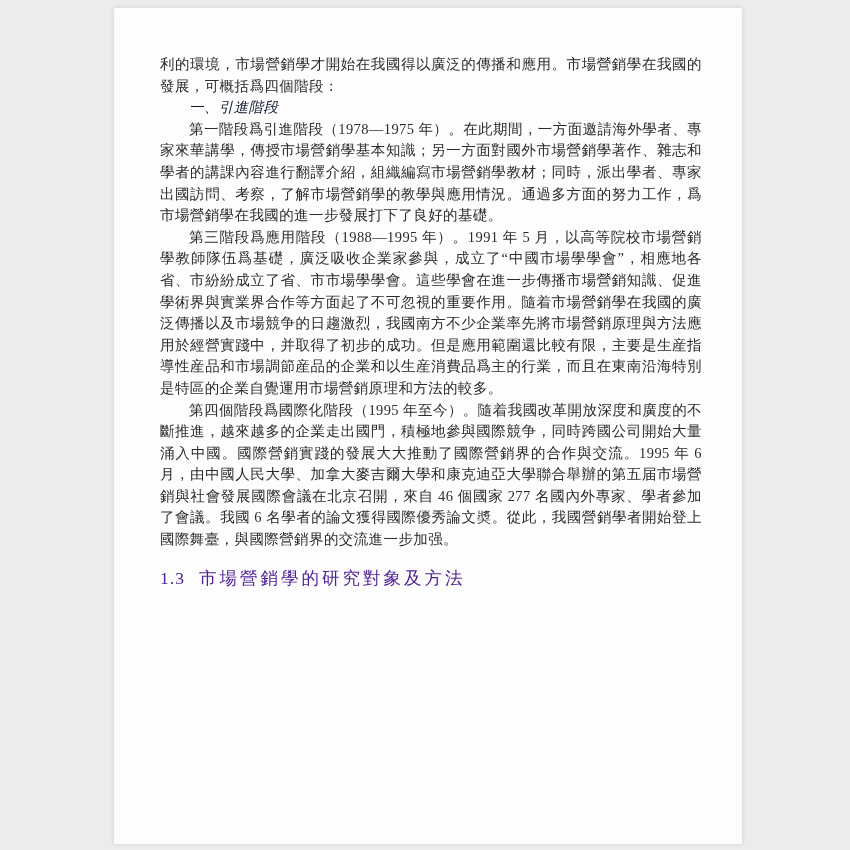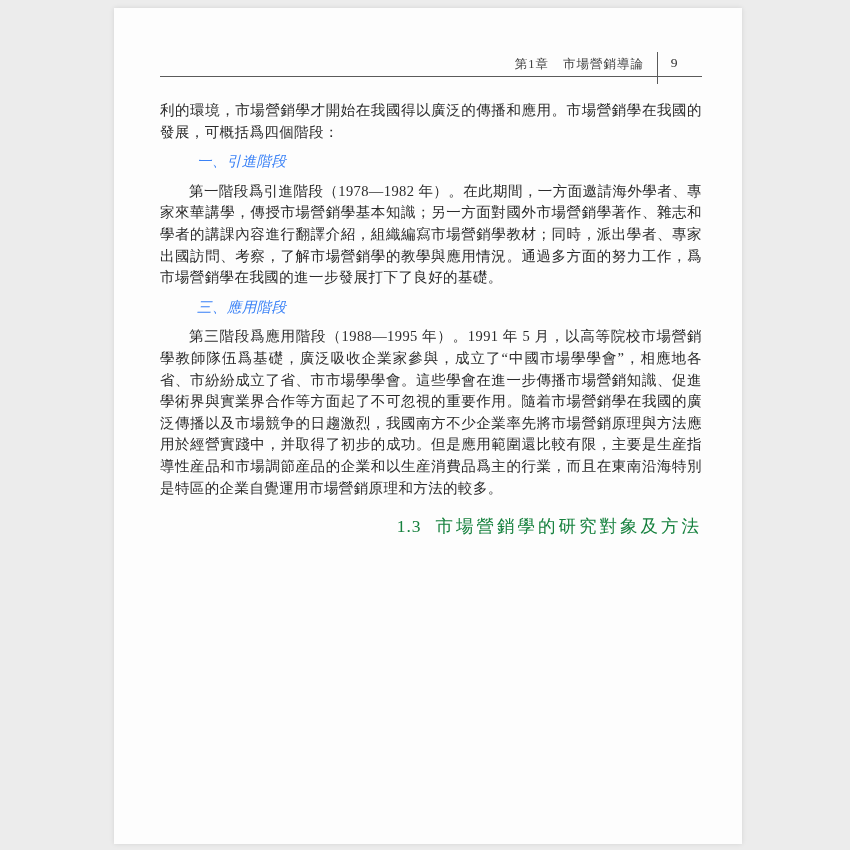--- a/index.html
+++ b/index.html
@@ -70,69 +70,60 @@
   
   .bodytext {
     font-size: 14.5px;
     line-height: 21.6px;
     text-align: justify;
     letter-spacing: 0.4px;
   }
   .para { margin: 0; text-indent: 2em; }
   .para.no-indent { text-indent: 0; }
   .stage-heading {
-    margin: 8px;
+    margin: 0;
     padding-left: 2em;
     font-style: italic;
     font-weight: 400;
     font-size: 14.5px;
     line-height: 21.6px;
-    color: #3b82f6;
+    color: #0f172a;
   }
   
   .section-heading {
     margin: 17px 0 21px 0;
-    text-align: right;
+    text-align: left;
     font-size: 17.5px;
     letter-spacing: 3px;
-    color: #15803d;
+    color: #4c1d95;
     font-weight: 500;
   }
   .section-heading .sec-num {
     letter-spacing: 1px;
     margin-right: 14px;
   }
 </style>
 </head>
 <body>
 
 <div class="scan-page">
   <div class="content">
 
-    <div class="header">
-      <span class="running-head">
-        <span class="chapter">第1章</span>
-        <span class="chap-title">市場營銷導論</span>
-      </span>
-      <span class="header-divider"></span>
-      <span class="page-number">9</span>
-      <span class="header-rule"></span>
-    </div>
 
     <div class="bodytext">
 
       <p class="para no-indent">利的環境，市場營銷學才開始在我國得以廣泛的傳播和應用。市場營銷學在我國的發展，可概括爲四個階段：</p>
 
       <p class="stage-heading">一、引進階段</p>
-      <p class="para">第一階段爲引進階段（1978—1982 年）。在此期間，一方面邀請海外學者、專家來華講學，傳授市場營銷學基本知識；另一方面對國外市場營銷學著作、雜志和學者的講課內容進行翻譯介紹，組織編寫市場營銷學教材；同時，派出學者、專家出國訪問、考察，了解市場營銷學的教學與應用情況。通過多方面的努力工作，爲市場營銷學在我國的進一步發展打下了良好的基礎。</p>
+      <p class="para">第一階段爲引進階段（1978—1975 年）。在此期間，一方面邀請海外學者、專家來華講學，傳授市場營銷學基本知識；另一方面對國外市場營銷學著作、雜志和學者的講課內容進行翻譯介紹，組織編寫市場營銷學教材；同時，派出學者、專家出國訪問、考察，了解市場營銷學的教學與應用情況。通過多方面的努力工作，爲市場營銷學在我國的進一步發展打下了良好的基礎。</p>
 
 
-      <p class="stage-heading">三、應用階段</p>
       <p class="para">第三階段爲應用階段（1988—1995 年）。1991 年 5 月，以高等院校市場營銷學教師隊伍爲基礎，廣泛吸收企業家參與，成立了“中國市場學學會”，相應地各省、市紛紛成立了省、市市場學學會。這些學會在進一步傳播市場營銷知識、促進學術界與實業界合作等方面起了不可忽視的重要作用。隨着市場營銷學在我國的廣泛傳播以及市場競争的日趨激烈，我國南方不少企業率先將市場營銷原理與方法應用於經營實踐中，并取得了初步的成功。但是應用範圍還比較有限，主要是生産指導性産品和市場調節産品的企業和以生産消費品爲主的行業，而且在東南沿海特別是特區的企業自覺運用市場營銷原理和方法的較多。</p>
 
+      <p class="para">第四個階段爲國際化階段（1995 年至今）。隨着我國改革開放深度和廣度的不斷推進，越來越多的企業走出國門，積極地參與國際競争，同時跨國公司開始大量涌入中國。國際營銷實踐的發展大大推動了國際營銷界的合作與交流。1995 年 6 月，由中國人民大學、加拿大麥吉爾大學和康克迪亞大學聯合舉辦的第五届市場營銷與社會發展國際會議在北京召開，來自 46 個國家 277 名國內外專家、學者參加了會議。我國 6 名學者的論文獲得國際優秀論文奬。從此，我國營銷學者開始登上國際舞臺，與國際營銷界的交流進一步加强。</p>
 
       <h2 class="section-heading">
         <span class="sec-num">1.3</span><span>市場營銷學的研究對象及方法</span>
       </h2>
 
     </div>
   </div>
 </div>
 
 </body></html>

